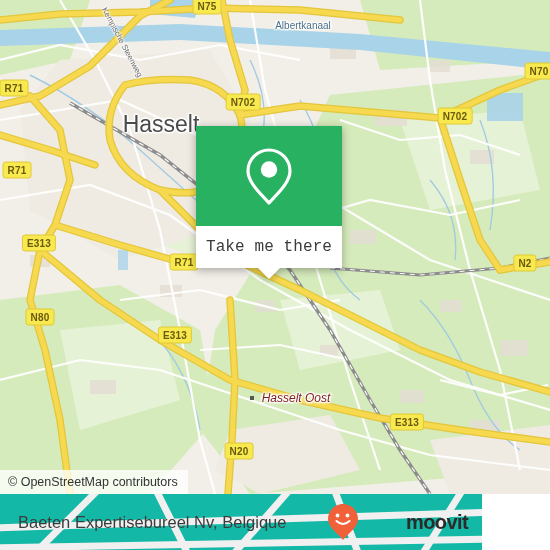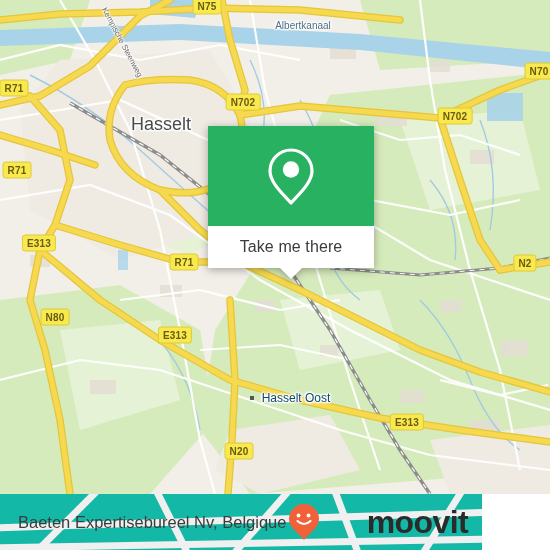--- a/index.html
+++ b/index.html
@@ -36,22 +36,22 @@
   
   .place{
     position:absolute;
     transform:translate(-50%,-50%);
     color:#5b5b5b;
     white-space:nowrap;
     text-shadow:
        1px 0 2px #fff,-1px 0 2px #fff,0 1px 2px #fff,0 -1px 2px #fff,
        1px 1px 2px #fff,-1px -1px 2px #fff,1px -1px 2px #fff,-1px 1px 2px #fff;
   }
-  .place-city{font-size:18px;color:#4a4a4a;padding-left:36px;}
-  .place-suburb{font-size:12px;color:#0c4a6e;}
+  .place-city{font-size:23px;color:#4a4a4a;padding-left:36px;}
+  .place-suburb{font-size:12px;font-style:italic;color:#7f1d1d;}
   .place-water{font-size:10px;color:#4a6f8a;font-style:normal;}
   .street-label{
     position:absolute;font-size:8px;color:#6d6d6d;white-space:nowrap;
     transform-origin:0 0;
     text-shadow:1px 0 2px #fff,-1px 0 2px #fff,0 1px 2px #fff,0 -1px 2px #fff;
   }
   .suburb-dot{
     position:absolute;width:4px;height:4px;background:#555;
     transform:translate(-50%,-50%);
   }
@@ -60,22 +60,23 @@
   .attribution{
     position:absolute;left:0;bottom:0;
     background:rgba(255,255,255,.78);
     padding:5px 10px 5px 8px;
     font-size:12.5px;color:#333;
     white-space:nowrap;
   }
 
   
   .callout{
-    position:absolute;left:208px;top:126px;width:166px;
+    position:absolute;left:196px;top:126px;width:146px;
     filter:drop-shadow(0 2px 4px rgba(0,0,0,.32));
+    font-family:Liberation Mono, monospace;
   }
   .callout-top{
     height:100px;background:#27b161;
     display:flex;align-items:center;justify-content:center;
   }
   .callout-bottom{
     background:#fff;height:42px;
     display:flex;align-items:center;justify-content:center;
     position:relative;
   }
@@ -96,21 +97,21 @@
   .footer-watermark{position:absolute;left:0;top:-6px;opacity:1;}
   .footer-title{
     position:absolute;left:18px;top:50%;transform:translateY(-50%);
     font-size:16.5px;color:#3c3c3c;white-space:nowrap;
   }
   .brand{
     position:absolute;right:14px;top:50%;transform:translateY(-50%);
     display:flex;align-items:center;gap:2px;
   }
   .brand-name{
-    font-size:32px;font-weight:bold;color:#2b2b2b;letter-spacing:-.6px;
+    font-size:20px;font-weight:bold;color:#2b2b2b;letter-spacing:-.6px;
     line-height:30px;
     margin-left:45px;
   }
 </style>
 </head>
 <body>
 
 <div id="app">
 
   <div class="map">
@@ -244,26 +245,27 @@
     <div class="street-label" style="left:108px;top:6px;transform:rotate(62deg)">Kempische Steenweg</div>
 
     <div class="shield" style="left:207px;top:6px">N75</div>
     <div class="shield" style="left:539px;top:71px">N70</div>
     <div class="shield" style="left:243px;top:102px">N702</div>
     <div class="shield" style="left:455px;top:116px">N702</div>
     <div class="shield" style="left:14px;top:88px">R71</div>
     <div class="shield" style="left:17px;top:170px">R71</div>
     <div class="shield" style="left:184px;top:262px">R71</div>
     <div class="shield" style="left:39px;top:243px">E313</div>
-    <div class="shield" style="left:55px;top:317px">N80</div>
+    <div class="shield" style="left:40px;top:317px">N80</div>
     <div class="shield" style="left:175px;top:335px">E313</div>
     <div class="shield" style="left:525px;top:263px">N2</div>
     <div class="shield" style="left:407px;top:422px">E313</div>
     <div class="shield" style="left:239px;top:451px">N20</div>
 
+    <div class="attribution">© OpenStreetMap contributors</div>
 
     <div class="callout">
       <div class="callout-top">
         <svg width="52" height="62" viewBox="0 0 52 62">
           <path d="M26 5 C14.4 5 5 14.4 5 26 C5 38 19 50 26 58 C33 50 47 38 47 26 C47 14.4 37.6 5 26 5 Z" fill="none" stroke="#ffffff" stroke-width="3.2" stroke-linejoin="round"></path>
           <circle cx="26" cy="24.5" r="8.2" fill="#ffffff"></circle>
         </svg>
       </div>
       <div class="callout-bottom">
         <span class="callout-label">Take me there</span>

